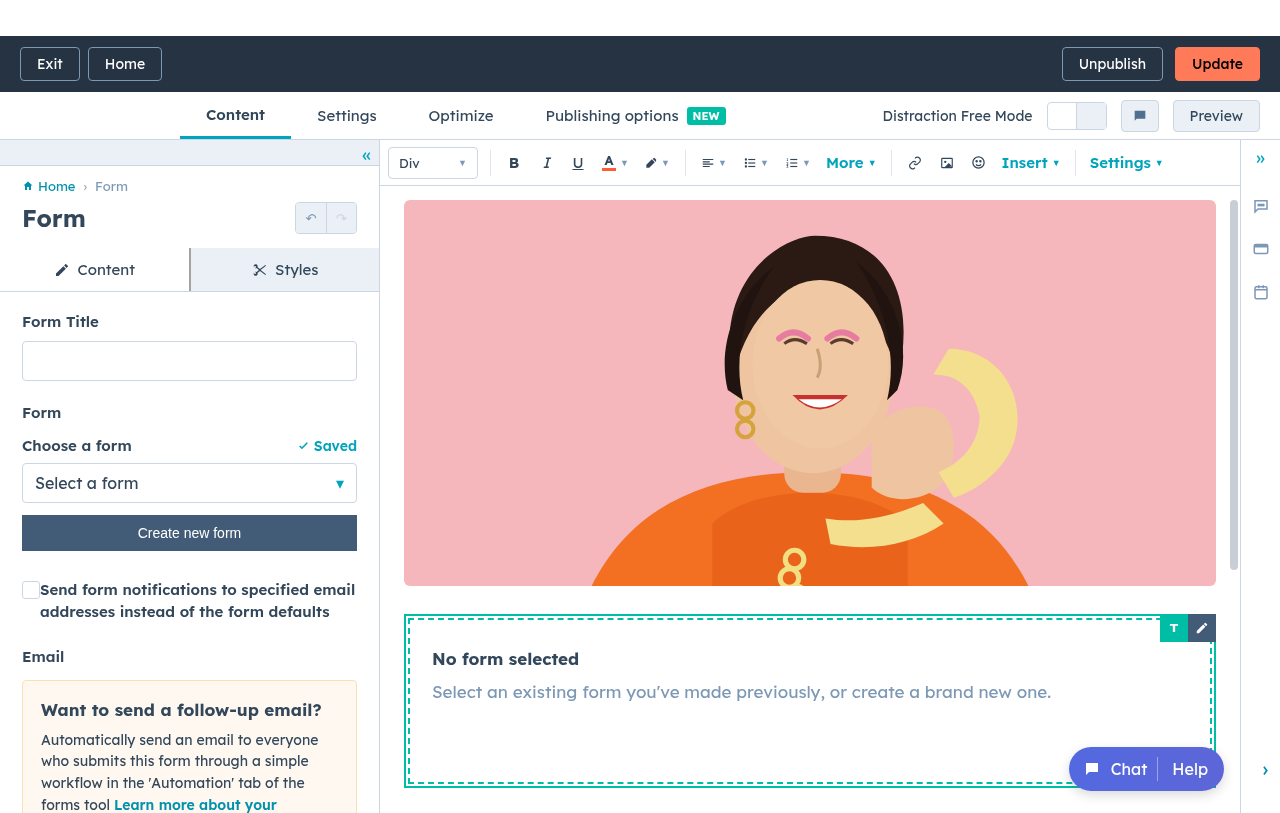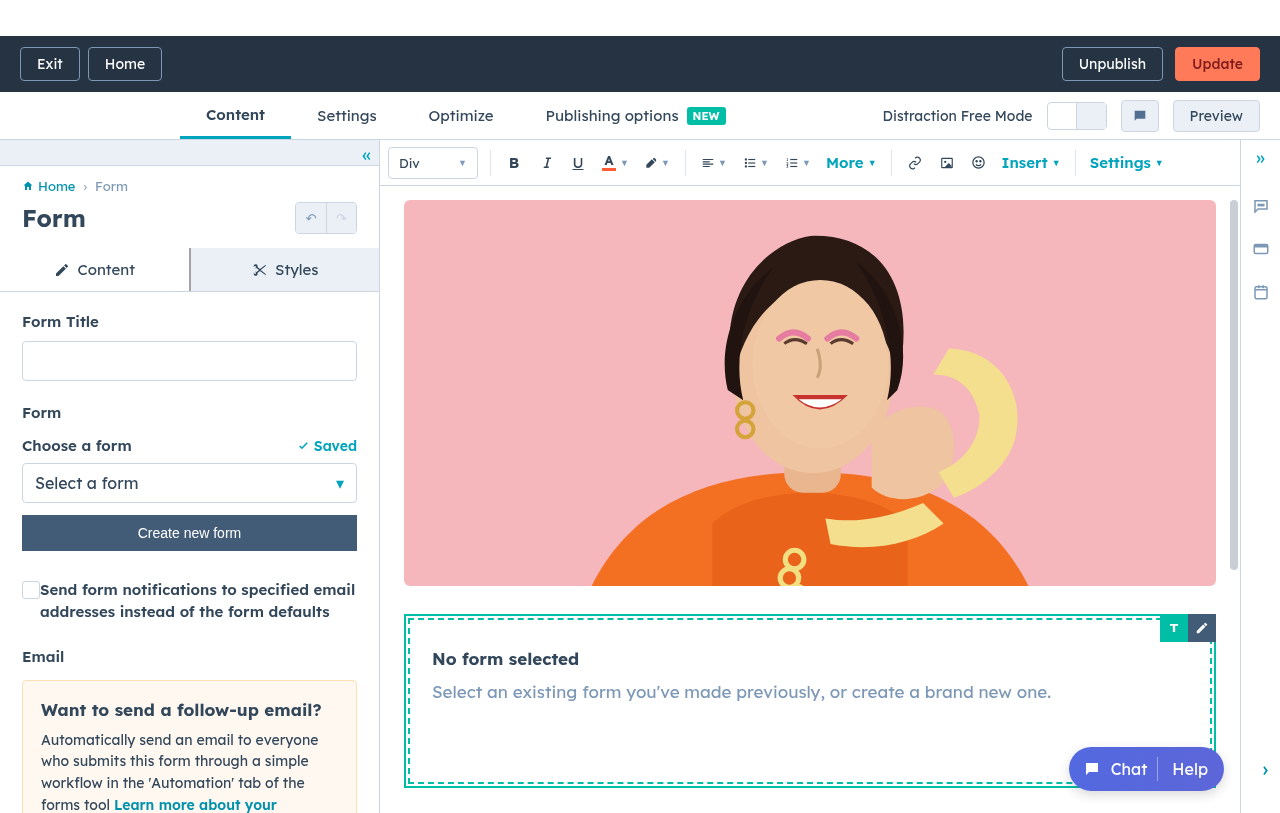--- a/index.html
+++ b/index.html
@@ -5,21 +5,21 @@
   * { box-sizing: border-box; margin: 0; padding: 0; }
   html, body { height: 100%; font-family: "Lexend Deca", "Helvetica Neue", Arial, sans-serif; }
   body { display: flex; flex-direction: column; width: 1280px; height: 813px; overflow: hidden; background: #fff; }
 
   
   .topbar { background: #253342; height: 56px; display: flex; align-items: center; padding: 0 20px; margin-top: 36px; }
   .btn { font-family: inherit; cursor: pointer; border-radius: 4px; font-size: 14px; padding: 7px 16px; }
   .btn-ghost { background: transparent; color: #fff; border: 1px solid #7c98b6; }
   .btn-ghost + .btn-ghost { margin-left: 8px; }
   .topbar-spacer { flex: 1; }
-  .btn-update { background: #ff7a59; color: #7f1d1d; border: 1px solid #ff7a59; margin-left: 12px; font-weight: 500; }
+  .btn-update { background: #ff7a59; color: #000000; border: 1px solid #ff7a59; margin-left: 12px; font-weight: 500; }
 
   
   .navbar { height: 48px; border-bottom: 1px solid #cbd6e2; display: flex; align-items: stretch; padding-left: 180px; }
   .navtab { display: flex; align-items: center; padding: 0 26px; color: #33475b; font-size: 15px; cursor: pointer; gap: 8px; }
   .navtab.active { font-weight: 600; border-bottom: 3px solid #00a4bd; color: #33475b; }
   .badge-new { background: #00bda5; color: #fff; font-size: 11px; font-weight: 700; padding: 2px 6px; border-radius: 3px; }
   .nav-right { margin-left: auto; display: flex; align-items: center; padding-right: 20px; gap: 14px; }
   .dfm-label { color: #33475b; font-size: 14px; margin-left: 16px; }
   .toggle-pill { width: 60px; height: 28px; border: 1px solid #cbd6e2; border-radius: 4px; display: flex; }
   .toggle-half { flex: 1; }

